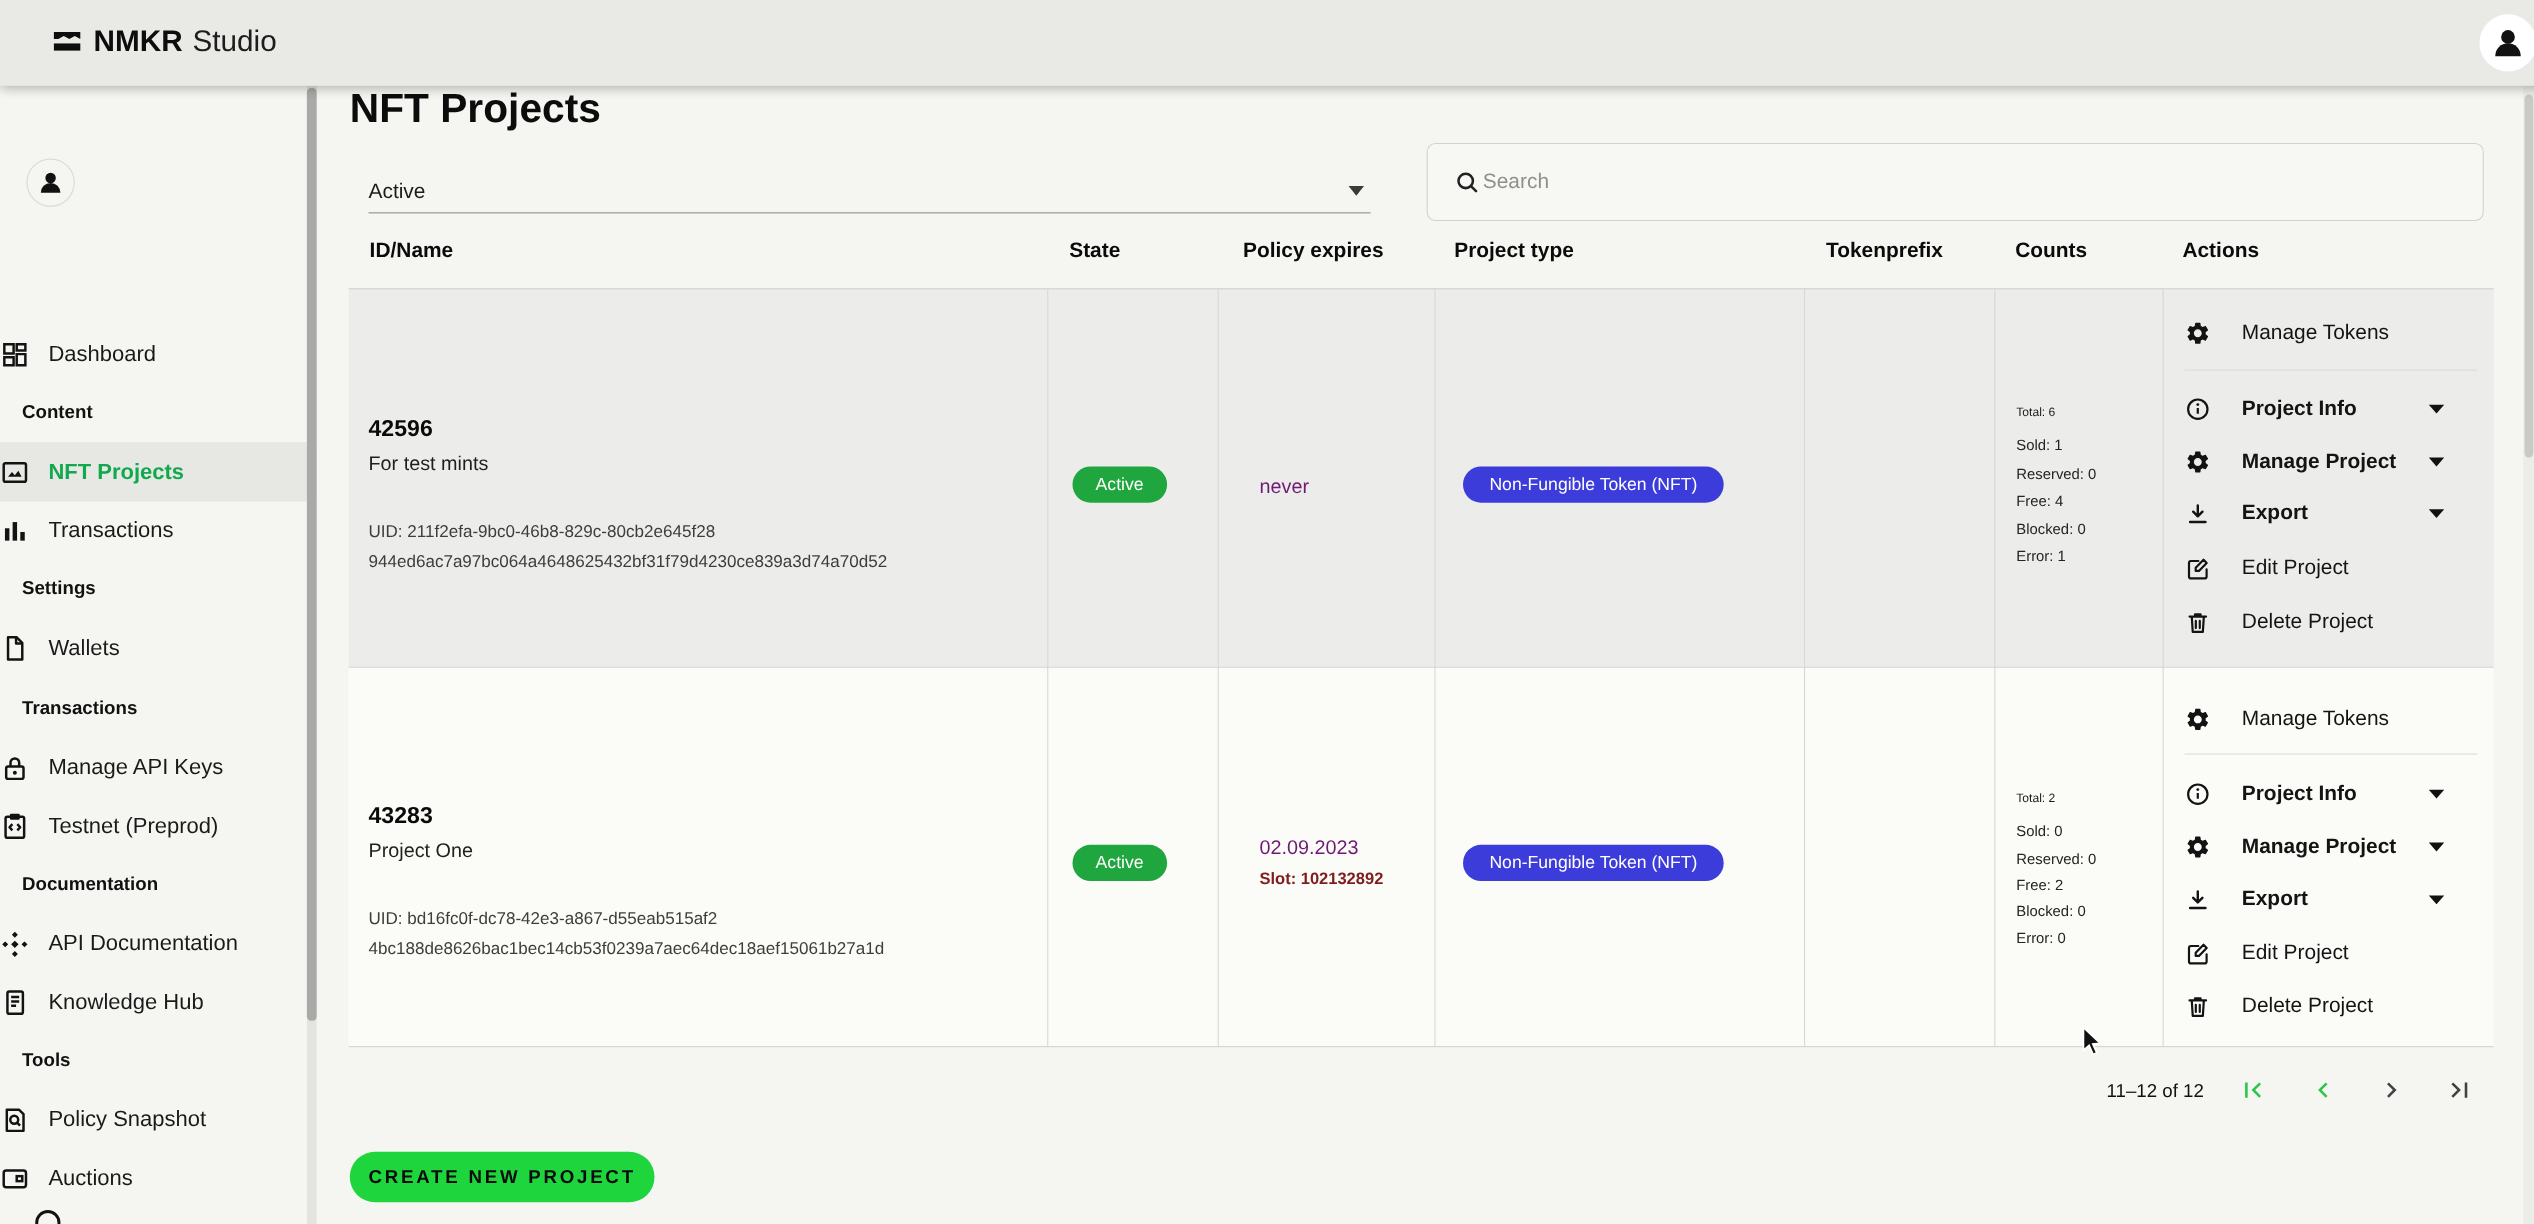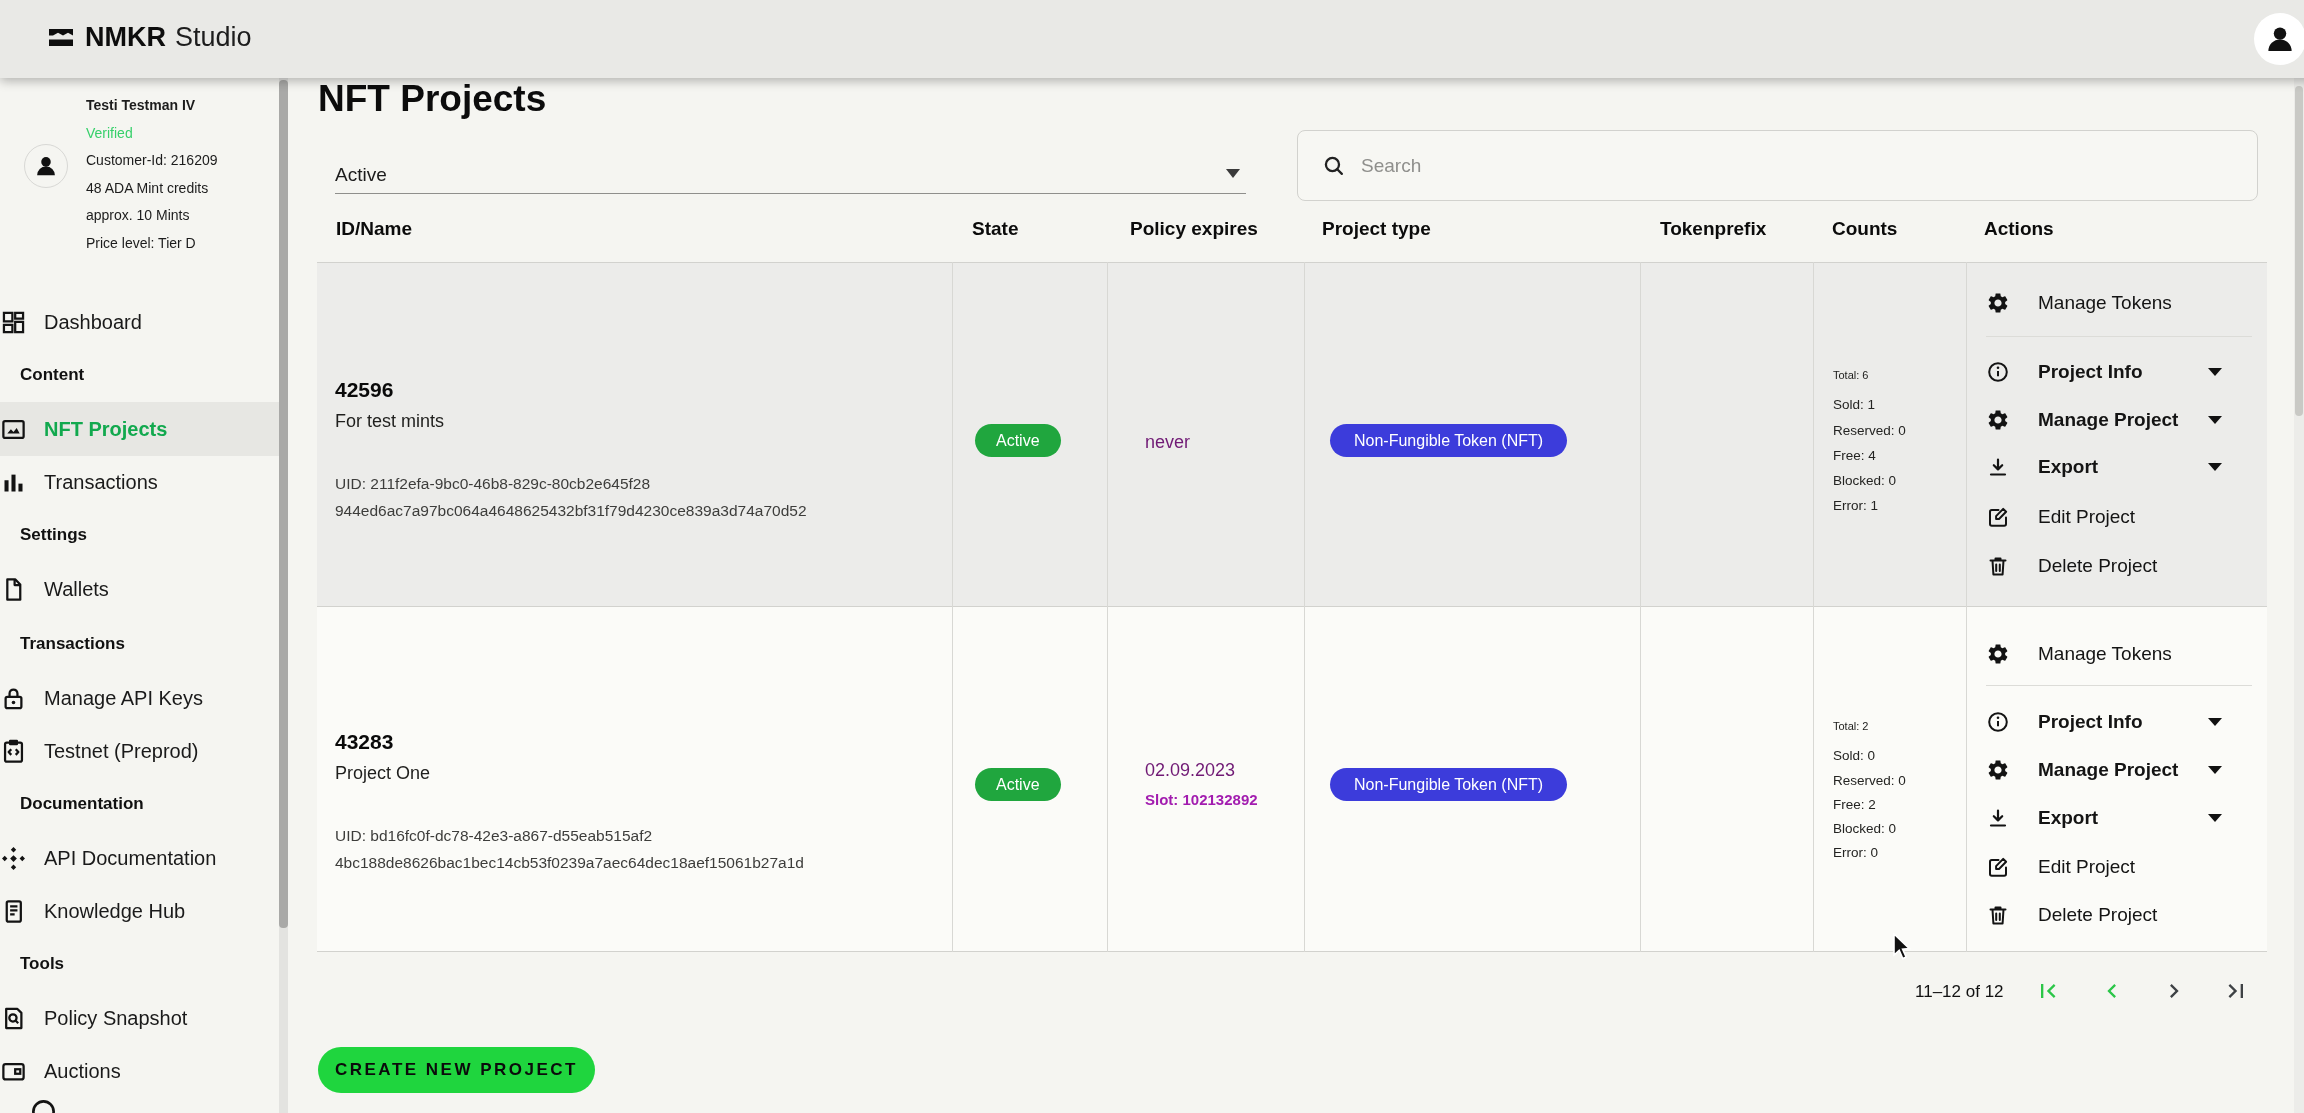--- a/index.html
+++ b/index.html
@@ -31,40 +31,40 @@
   .nav-item.active{background:#e7e7e3}
   .nav-item.active .nlabel{color:#12a94e;font-weight:bold}
   .nav-section{position:absolute;left:20px;font-size:17px;font-weight:bold;color:#111}
   
   .page-title{position:absolute;left:318px;top:53px;font-size:37px;font-weight:bold;color:#0c0c0c;z-index:10}
   .filter-select{position:absolute;left:335px;top:157px;width:911px;height:36px;border-bottom:1px solid #8f8f8c;
     font-size:19px;color:#1c1c1c;display:flex;align-items:center;cursor:pointer}
   .filter-caret{position:absolute;left:1226px;top:169px;width:0;height:0;
     border-left:7px solid transparent;border-right:7px solid transparent;border-top:9px solid #3a3a3a}
   .searchbox{position:absolute;left:1297px;top:130px;width:961px;height:71px;box-sizing:border-box;
-    border:1px solid #d2d2ce;border-radius:8px;background:#f7f7f3;display:flex;align-items:center;padding-left:23px;gap:13px}
+    border:1px solid #d2d2ce;border-radius:8px;background:#f7f7f3;display:flex;align-items:center;padding-left:23px;}
   .searchbox .sic{width:25px;height:25px;color:#222}
   .searchbox input{border:none;outline:none;background:transparent;font-size:19px;flex:1;
     font-family:"Liberation Sans",sans-serif;color:#333}
   .searchbox input::placeholder{color:#8f8f8c}
   .th{position:absolute;top:218px;font-size:19px;font-weight:bold;color:#0b0b0b}
   .row-bg1{position:absolute;left:317px;top:262px;width:1950px;height:344px;background:#ececea;
     border-top:1px solid #d2d2ce;box-sizing:border-box}
   .row-bg2{position:absolute;left:317px;top:606px;width:1950px;height:346px;background:#fbfbf8;
     border-top:1px solid #d2d2ce;border-bottom:1px solid #d2d2ce;box-sizing:border-box}
   .vdiv{position:absolute;top:262px;width:1px;height:690px;background:#d8d8d4}
   .cell-id{position:absolute;left:335px;font-size:21px;font-weight:bold;color:#0a0a0a}
   .cell-name{position:absolute;left:335px;font-size:18px;color:#1f1f1d}
   .uid{position:absolute;left:335px;font-size:15.5px;color:#3d3d3b}
   .badge{position:absolute;left:975px;height:33px;line-height:33px;padding:0 21px;border-radius:17px;
     background:#20a63e;color:#fff;font-size:16px}
   .type-badge{position:absolute;left:1330px;height:33px;line-height:33px;padding:0 24px;border-radius:17px;
     background:#3c3cdb;color:#fff;font-size:16px}
   .policy{position:absolute;left:1145px;font-size:18px;color:#701a75}
-  .policy-slot{position:absolute;left:1145px;font-size:15px;font-weight:bold;color:#a21caf}
+  .policy-slot{position:absolute;left:1145px;font-size:15px;font-weight:bold;color:#7f1d1d}
   .cnt-total{position:absolute;left:1833px;font-size:11px;color:#1c1c1a}
   .cnt{position:absolute;left:1833px;font-size:13.5px;color:#242422}
   .ai{position:absolute;left:1986px;width:276px;height:40px;display:flex;align-items:center;gap:28px;
     font-size:19px;color:#141414;cursor:pointer}
   .ai.b .alabel{font-weight:bold}
   .ai .aic{width:24px;height:24px;flex:0 0 auto;color:#131313}
   .ai .crt{position:absolute;left:222px;top:16px;width:0;height:0;
     border-left:7px solid transparent;border-right:7px solid transparent;border-top:8px solid #111}
   .adv{position:absolute;left:1986px;width:266px;height:1px;background:#dcdcd8}
   .pag-label{position:absolute;left:1915px;top:982px;font-size:17px;color:#111}
@@ -105,28 +105,20 @@
 
 <aside class="sidebar">
   <div class="user-avatar">
     <span>
       <svg width="26" height="26" viewBox="0 0 24 24" fill="currentColor">
         <circle cx="12" cy="8.2" r="4.4"></circle>
         <path d="M3.8 20.5a8.2 8.2 0 0 1 16.4 0z"></path>
       </svg>
     </span>
   </div>
-  <div class="user-info">
-    <div class="user-name">Testi Testman IV</div>
-    <div class="user-verified">Verified</div>
-    <div>Customer-Id: 216209</div>
-    <div>48 ADA Mint credits</div>
-    <div>approx. 10 Mints</div>
-    <div>Price level: Tier D</div>
-  </div>
 
   <div class="nav-item" style="top:217px">
     <span class="nic">
       <svg viewBox="0 0 24 24" width="27" height="27" fill="none" stroke="currentColor" stroke-width="2">
         <path d="M3.5 3.5h7.5v7.5H3.5zM13.5 3.5h7v5h-7zM13.5 11.5h7v9h-7zM3.5 14h7.5v6.5H3.5z"></path>
       </svg>
     </span>
     <span class="nlabel">Dashboard</span>
   </div>
 

